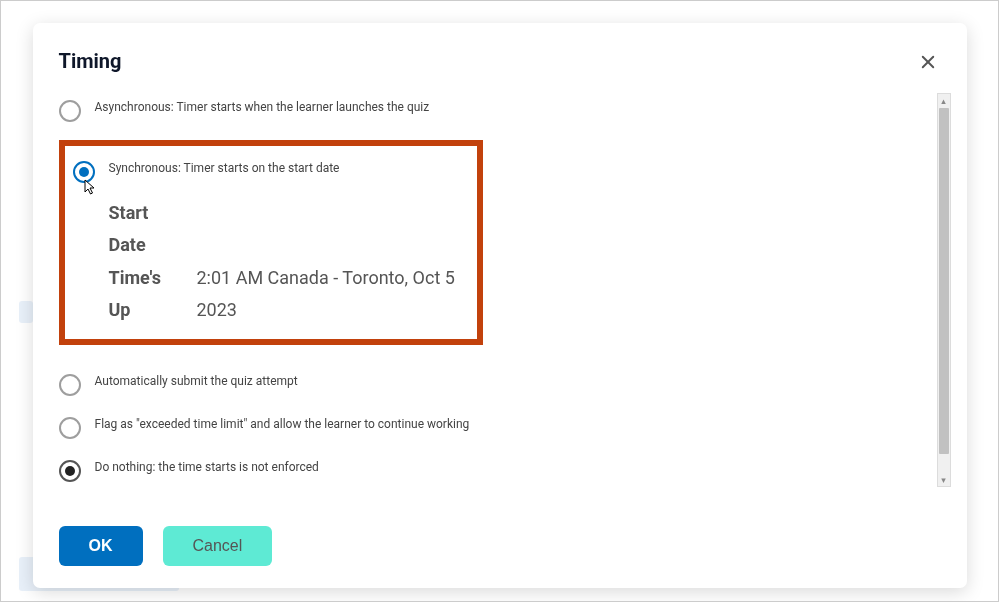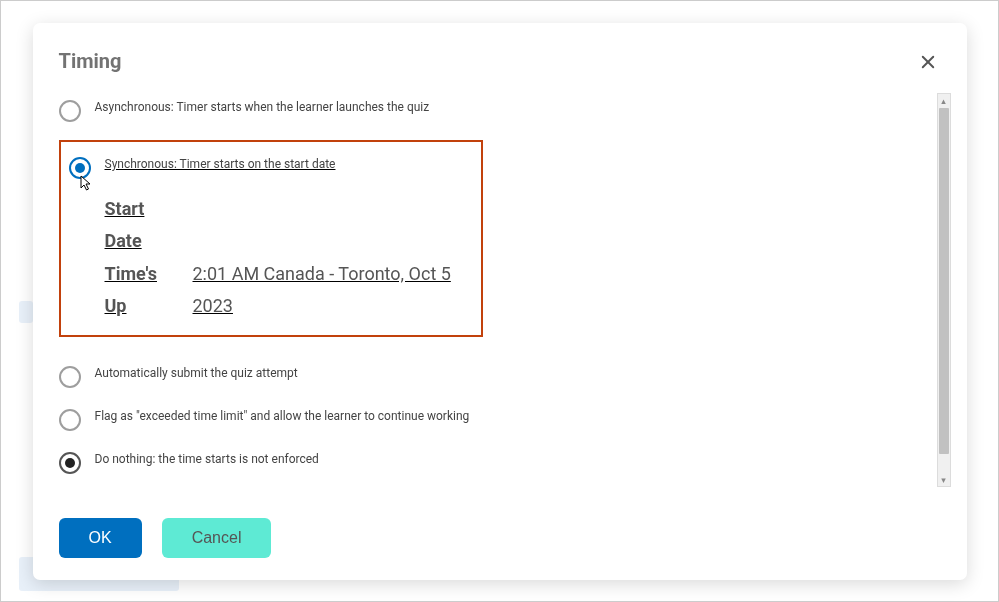--- a/index.html
+++ b/index.html
@@ -54,21 +54,21 @@
     }
     .modal-header {
       display: flex;
       justify-content: space-between;
       align-items: flex-start;
       margin-bottom: 18px;
     }
     .modal-title {
       font-size: 20px;
       font-weight: 700;
-      color: #737373;
+      color: #0f172a;
     }
     .close-btn {
       background: none;
       border: none;
       cursor: pointer;
       padding: 4px;
       color: #555;
       display: flex;
       align-items: center;
       justify-content: center;
@@ -158,27 +158,26 @@
       color: #444;
       line-height: 1.4;
     }
     .cursor-icon {
       position: absolute;
       left: 10px;
       top: 24px;
       pointer-events: none;
     }
     .highlight-box {
-      border: 2px solid #c2410c;
+      border: 6px solid #c2410c;
       padding: 8px 8px 12px 8px;
       margin-top: 12px;
       margin-bottom: 18px;
       position: relative;
       width: 424px;
-      text-decoration: underline;
     }
     .sync-details {
       margin-left: 36px;
       margin-top: 8px;
     }
     .detail-row {
       display: flex;
       gap: 14px;
       font-size: 18px;
       color: #555;
@@ -204,21 +203,21 @@
       border: none;
       border-radius: 6px;
       padding: 11px 30px;
       font-size: 16px;
       font-weight: 500;
       cursor: pointer;
     }
     .btn-primary {
       background: #006fbf;
       color: #fff;
-      font-weight: 400;
+      font-weight: 700;
     }
     .btn-secondary {
       background: #5eead4;
       color: #555;
     }
   </style>
 </head>
 <body>
 
 <div class="bg-page">

